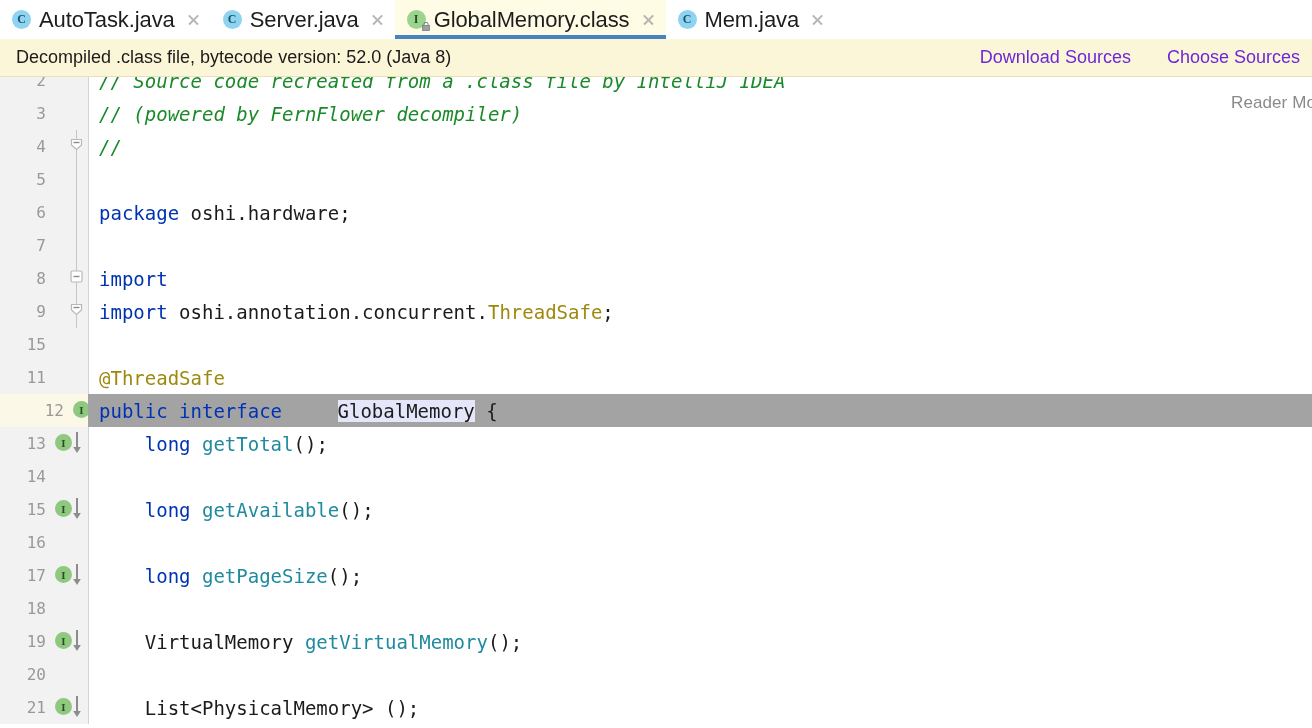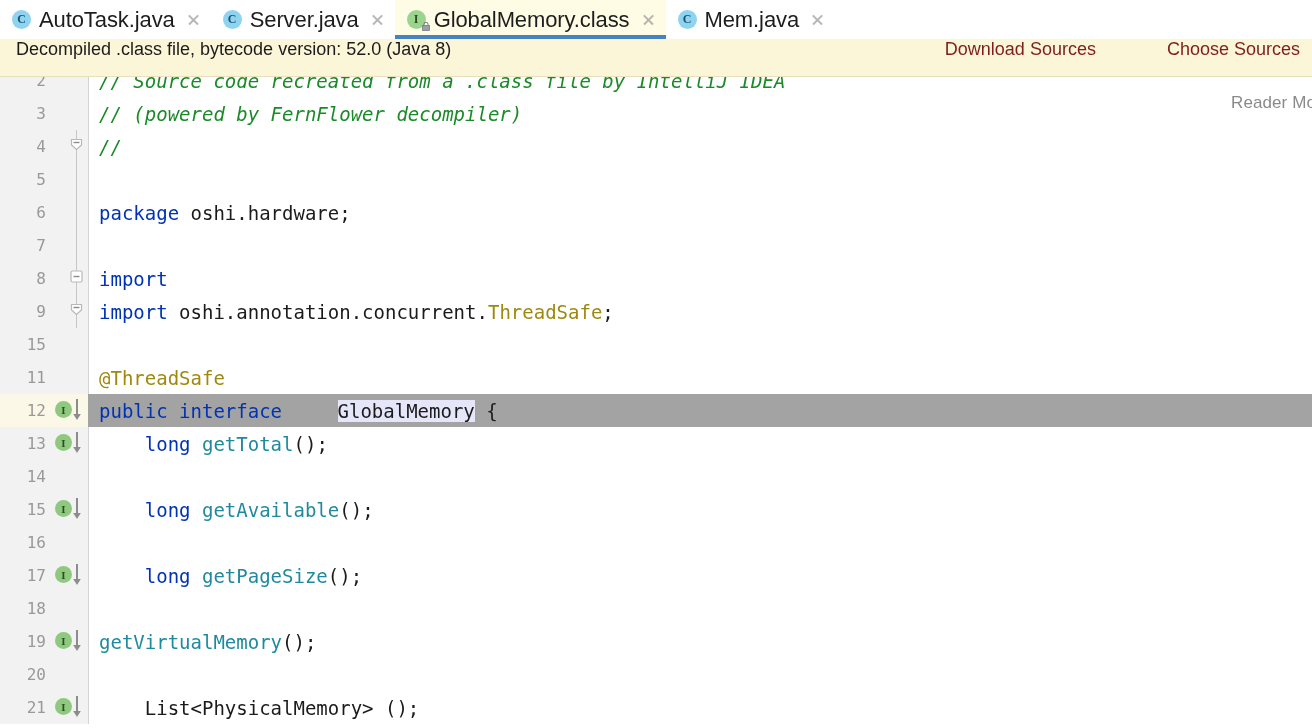--- a/index.html
+++ b/index.html
@@ -92,35 +92,34 @@
   .tab-close::before { transform: rotate(45deg); }
   .tab-close::after  { transform: rotate(-45deg); }
 
   
   .notifbar {
     position: relative;
     height: 38px;
     background: #fcf6d8;
     border-bottom: 1px solid #e8e0bc;
     display: flex;
-    align-items: flex-start;
+    align-items: center;
     padding: 0 12px 0 16px;
     overflow: hidden;
-    gap: 35px;
   }
   .notif-text {
     font-size: 18px;
     color: #1b1b1b;
     white-space: nowrap;
     flex: 0 0 auto;
   }
   .notif-spacer { flex: 1 1 auto; }
   .notif-link {
     font-size: 18px;
-    color: #7f1d1d;
+    color: #6d28d9;
     white-space: nowrap;
     margin-left: 36px;
     flex: 0 0 auto;
     cursor: pointer;
   }
 
   
   .editor {
     position: relative;
     height: 651px;
@@ -133,21 +132,21 @@
     left: 0;
     right: 0;
     bottom: 0;
   }
   .row {
     position: relative;
     height: 33px;
     display: flex;
     align-items: center;
   }
-  .row.caret .gutter { background: #fcf8e8; }
+  .row.caret .gutter { background: #fcf8e8; padding-left: 18px; }
   .row.caret .codecell { background: #a3a3a3; }
 
   .gutter {
     position: relative;
     width: 88px;
     height: 33px;
     flex: 0 0 auto;
     background: #f2f2f2;
     display: flex;
     align-items: center;
@@ -508,21 +507,21 @@
             <span class="marker">
               <span class="iface-dot">I</span>
               <svg class="arrow-down" viewBox="0 0 10 25">
                 <line x1="5" y1="1" x2="5" y2="17" stroke="#8c8c8c" stroke-width="2"></line>
                 <path d="M1.2 16 L5 22 L8.8 16 Z" fill="#8c8c8c"></path>
               </svg>
             </span>
             <span class="foldcol"></span>
             <span class="gutter-sep"></span>
           </div>
-          <div class="codecell"><span class="code-text t-method">getVirtualMemory</span><span class="code-text t-plain">();</span></div>
+          <div class="codecell"><span class="code-text t-plain">    VirtualMemory </span><span class="code-text t-method">getVirtualMemory</span><span class="code-text t-plain">();</span></div>
         </div>
         <div class="row">
           <div class="gutter">
             <span class="lineno">20</span>
             <span class="marker"></span>
             <span class="foldcol"></span>
             <span class="gutter-sep"></span>
           </div>
           <div class="codecell"></div>
         </div>

